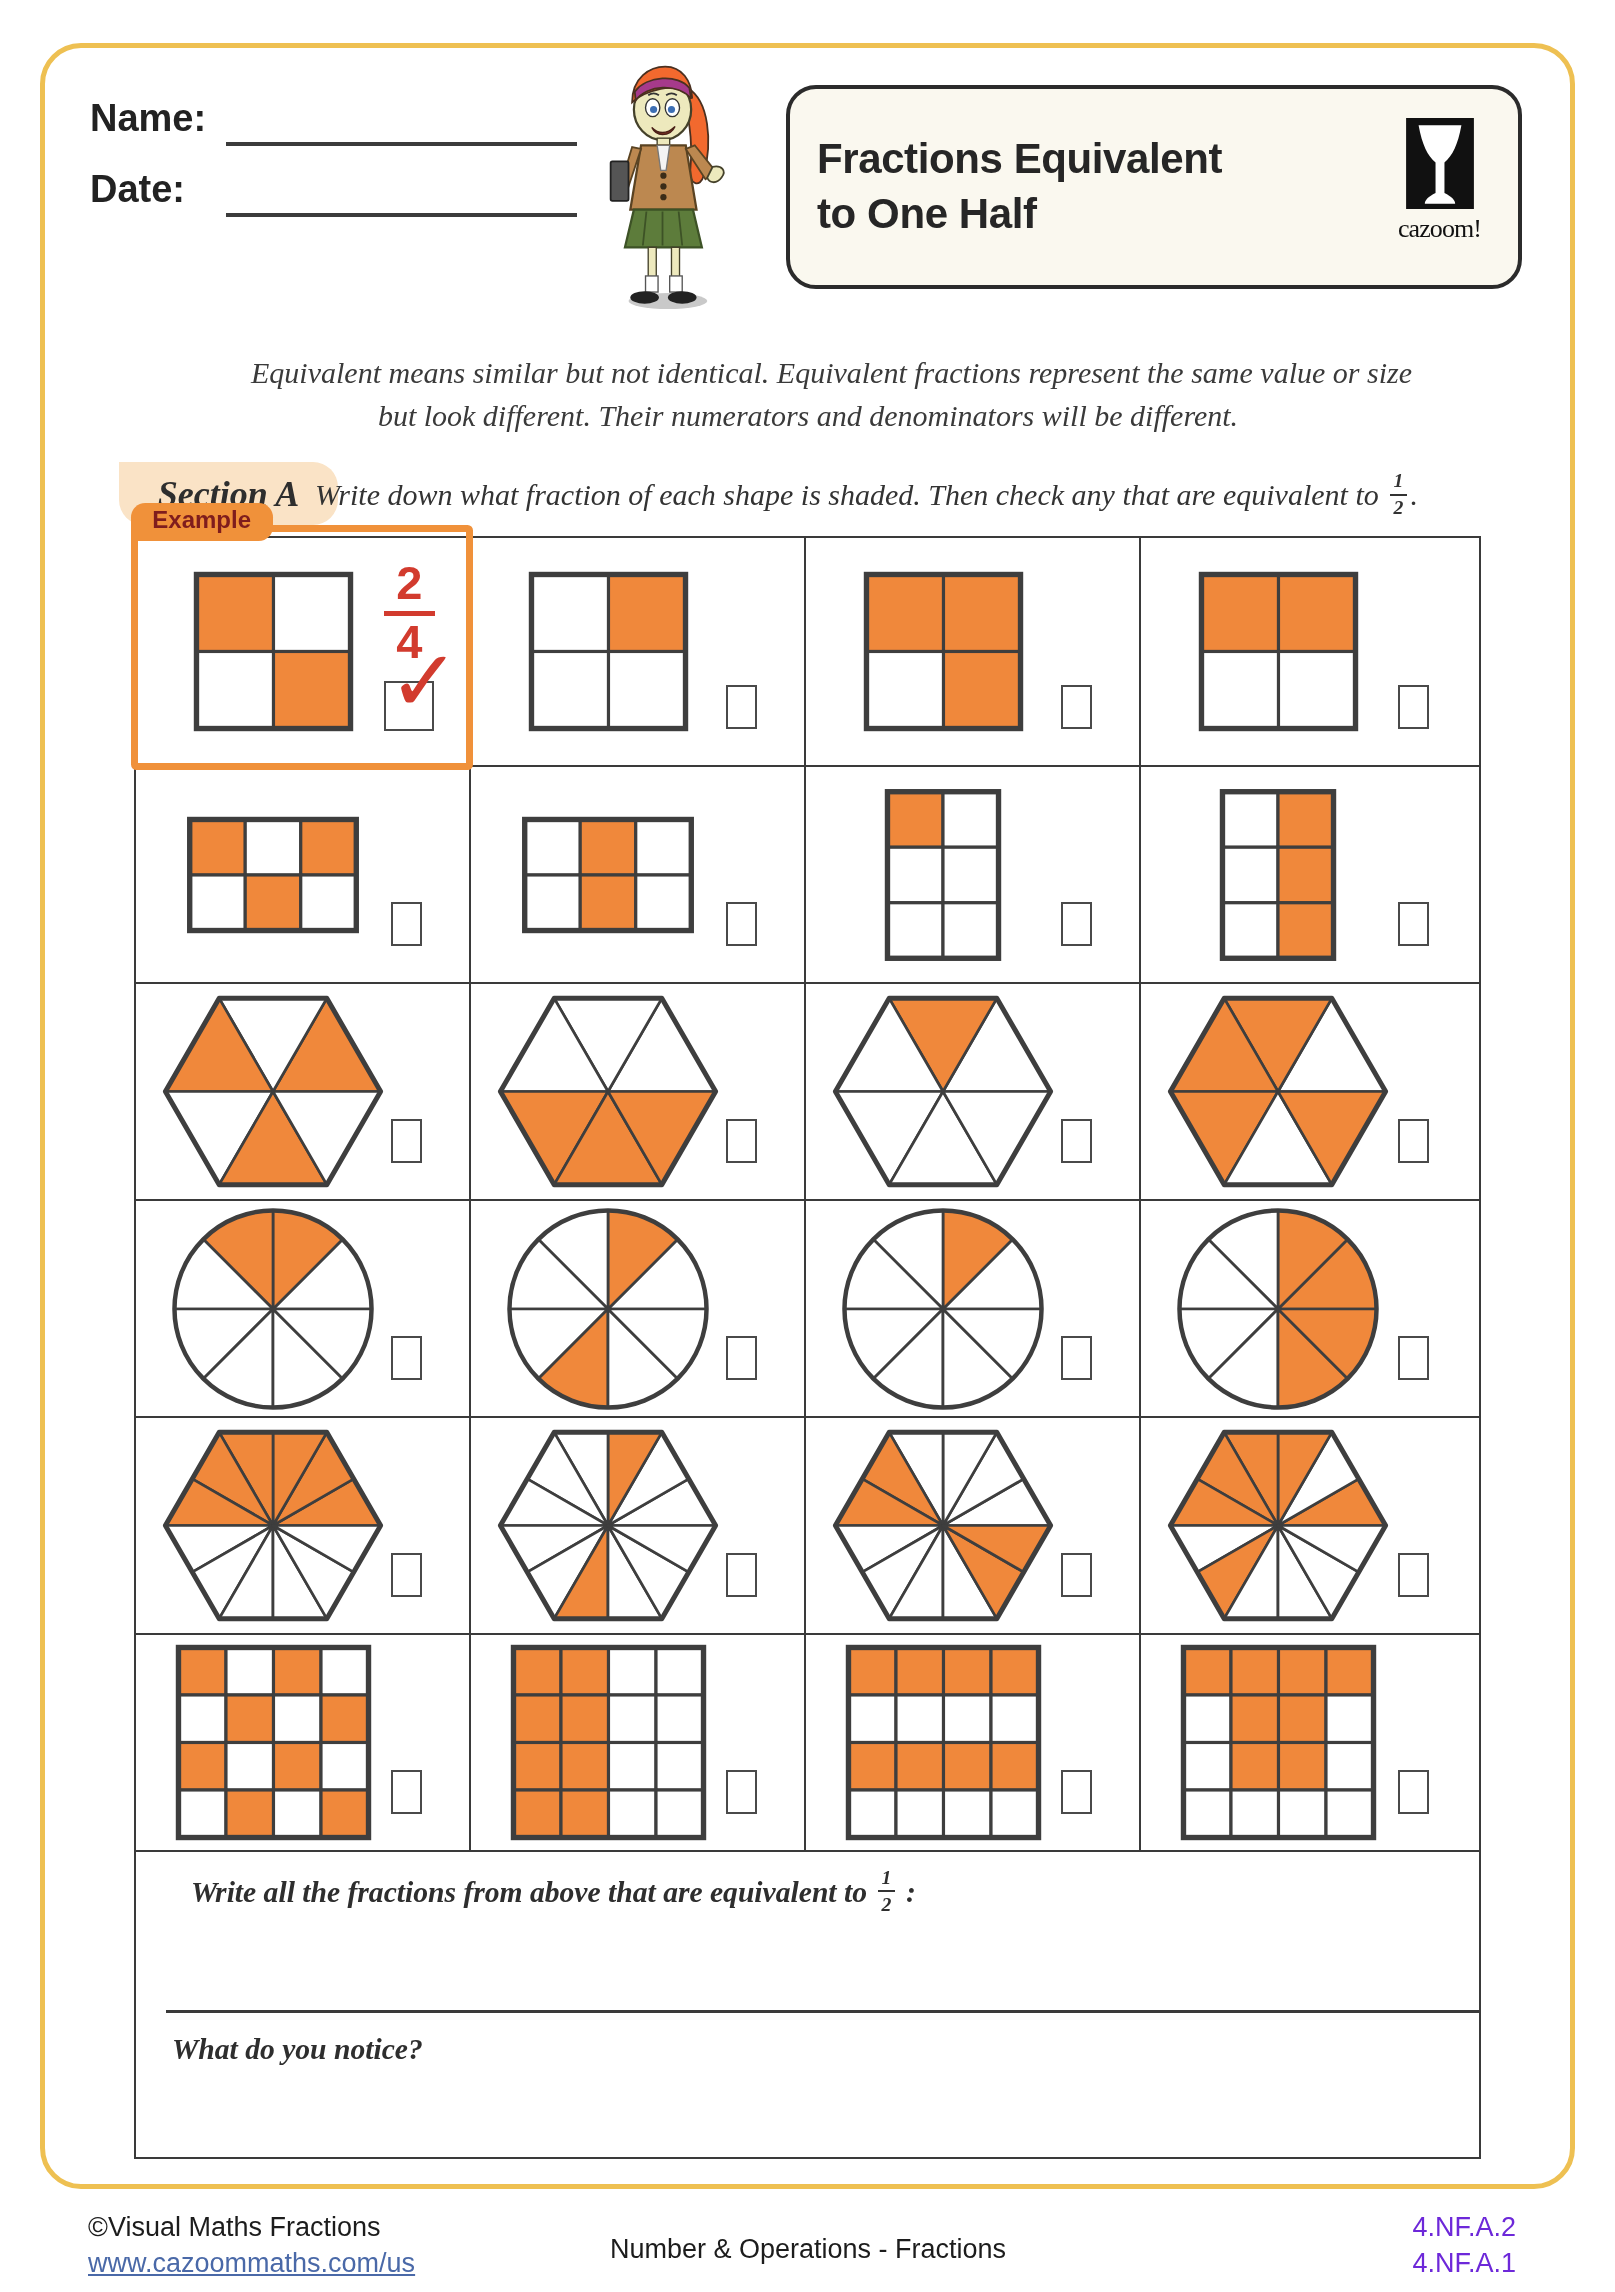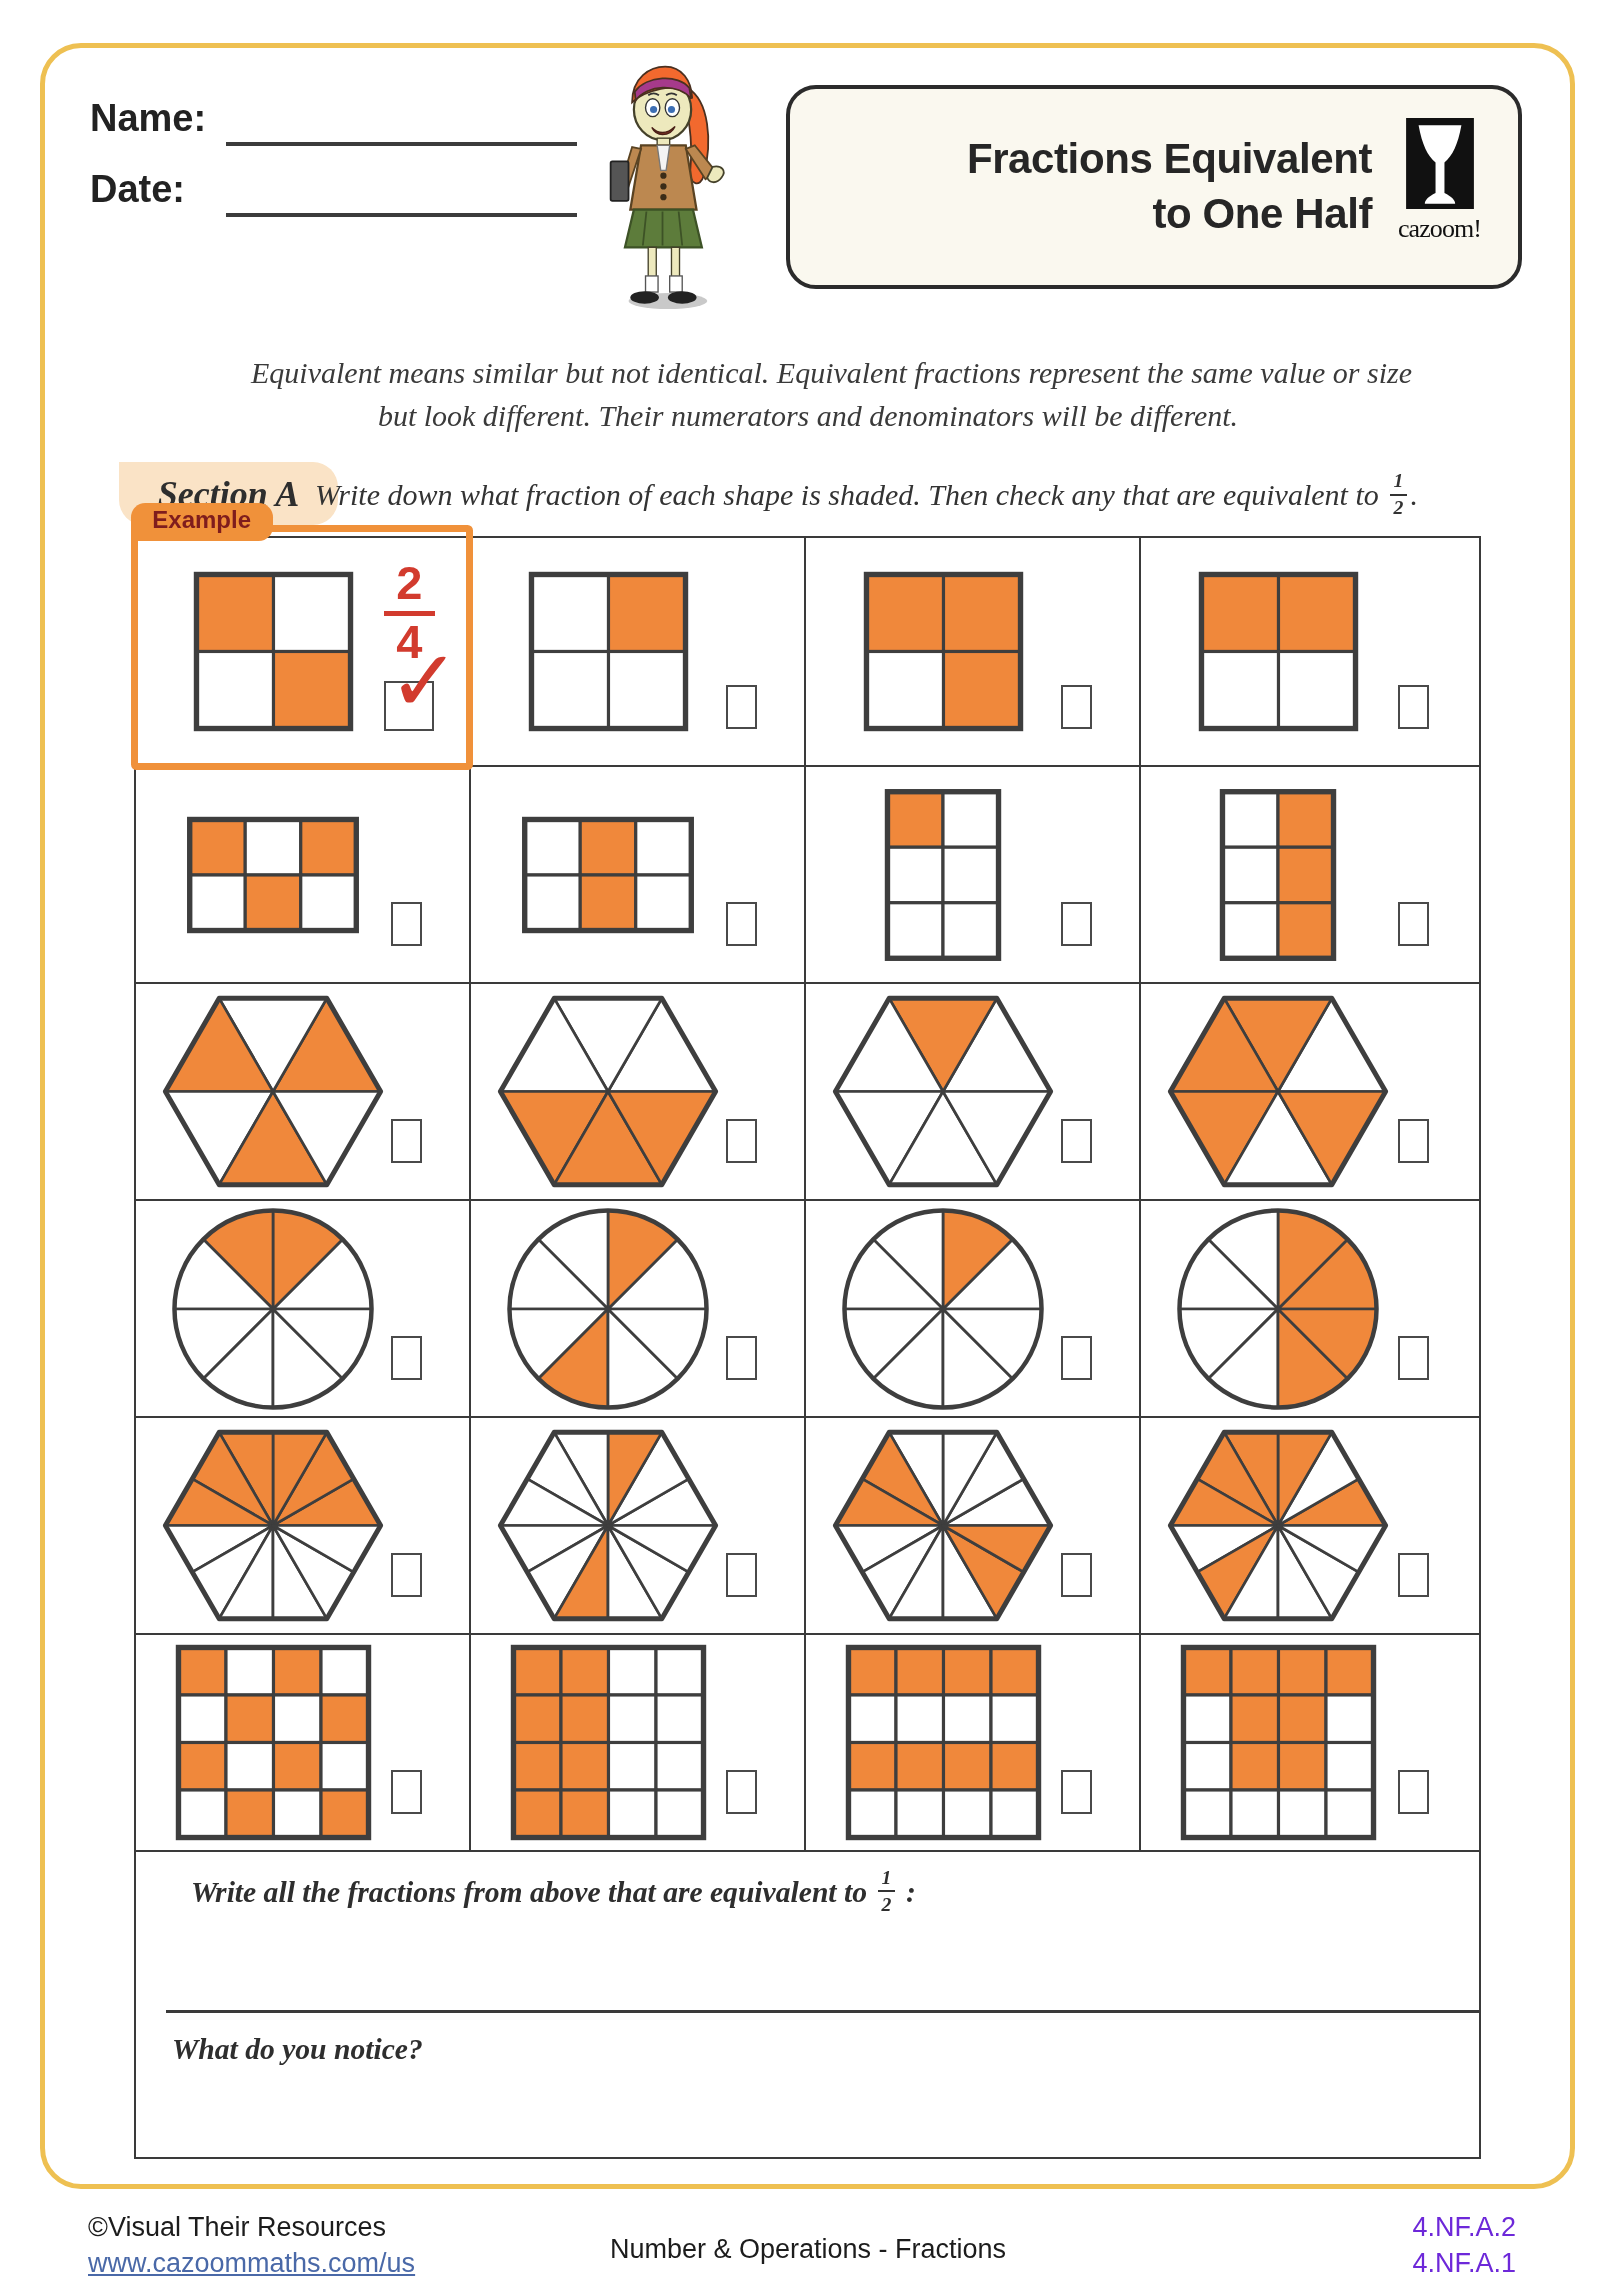--- a/index.html
+++ b/index.html
@@ -19,21 +19,21 @@
   .line-name { left: 226px; top: 142px; width: 351px; }
   .line-date { left: 226px; top: 213px; width: 351px; }
   
   .mascot { position: absolute; left: 582px; top: 52px; }
   
   .title-box {
     position: absolute; left: 786px; top: 85px; width: 736px; height: 204px;
     border: 4.5px solid #2b2b2b; border-radius: 30px; background: #FAF8EF;
   }
   .title-text {
-    position: absolute; left: 27px; top: 43px; width: 555px; text-align: right;
+    position: absolute; left: 27px; top: 43px; width: 555px; text-align: left;
     font-size: 42px; font-weight: bold; color: #262626; line-height: 1.3; letter-spacing: -0.4px;
   }
   .logo { position: absolute; right: 30px; top: 29px; width: 97px; text-align: center; }
   .logo-text { font-family: "Liberation Serif", serif; font-weight: normal; font-size: 26px; color: #111; margin-top: 1.8px; letter-spacing: -0.9px; }
   
   .intro { position: absolute; left: 0; width: 100%; text-align: center; font-family: "Liberation Serif", serif; font-style: italic; font-size: 30px; color: #3a3a3a; }
   .intro1 { top: 356px; padding-left: 47px; }
   .intro2 { top: 399px; }
   
   .section-pill {
@@ -579,21 +579,21 @@
     <div class="answer-row notice-row">
       <span>What do you notice?</span>
     </div>
   </div>
 
   <div class="example-overlay">
     <div class="example-tab">Example</div>
   </div>
 
   <div class="footer-left">
-    <div>©Visual Their Resources</div>
+    <div>©Visual Maths Fractions</div>
     <div class="footer-link">www.cazoommaths.com/us</div>
   </div>
   <div class="footer-center">Number &amp; Operations - Fractions</div>
   <div class="footer-right">
     <div>4.NF.A.2</div>
     <div>4.NF.A.1</div>
   </div>
 </div>
 
 

